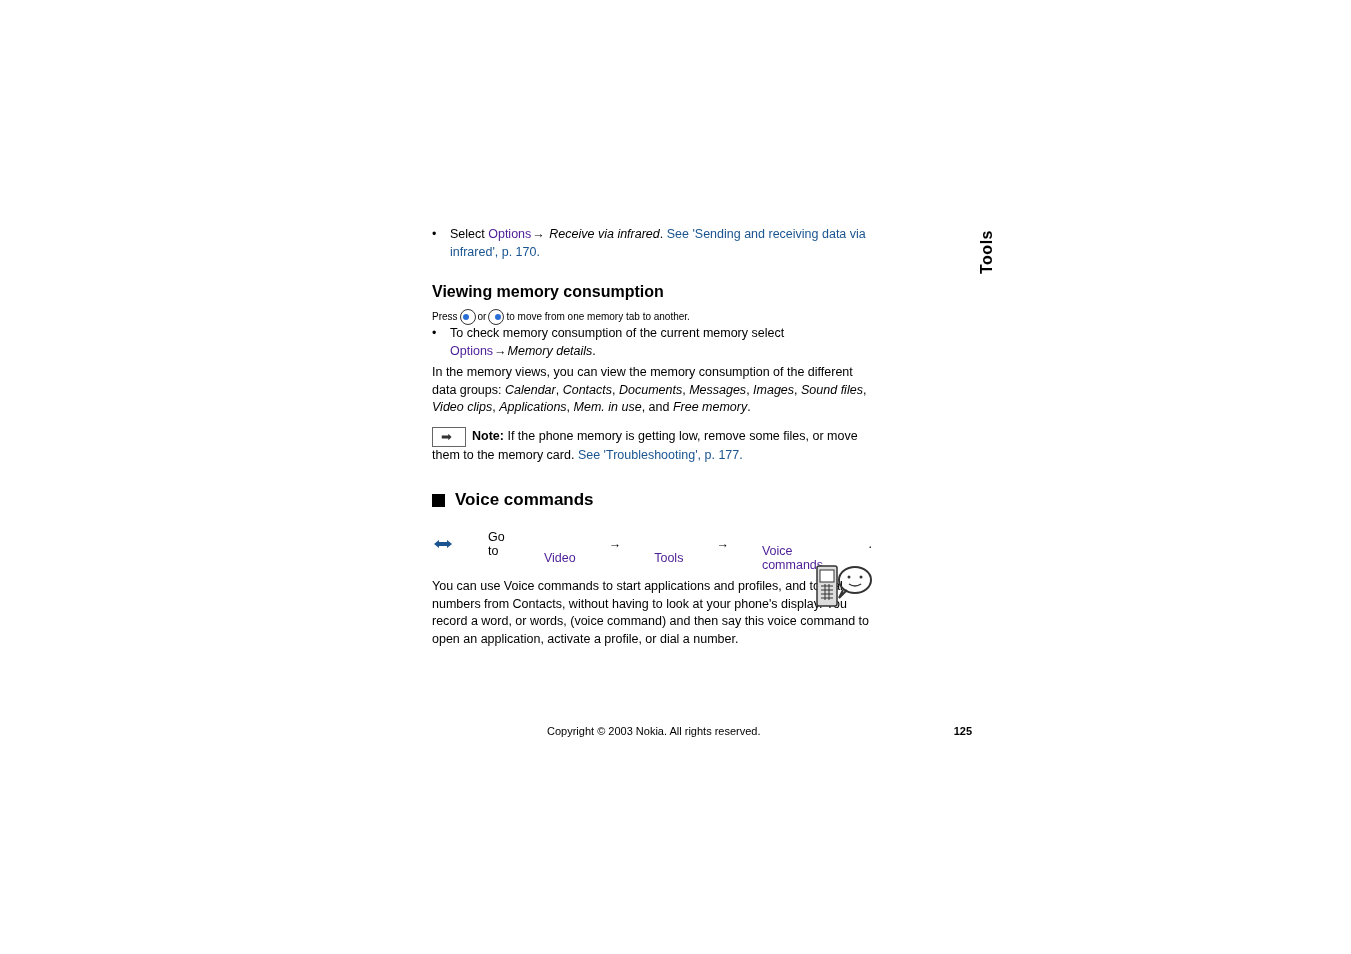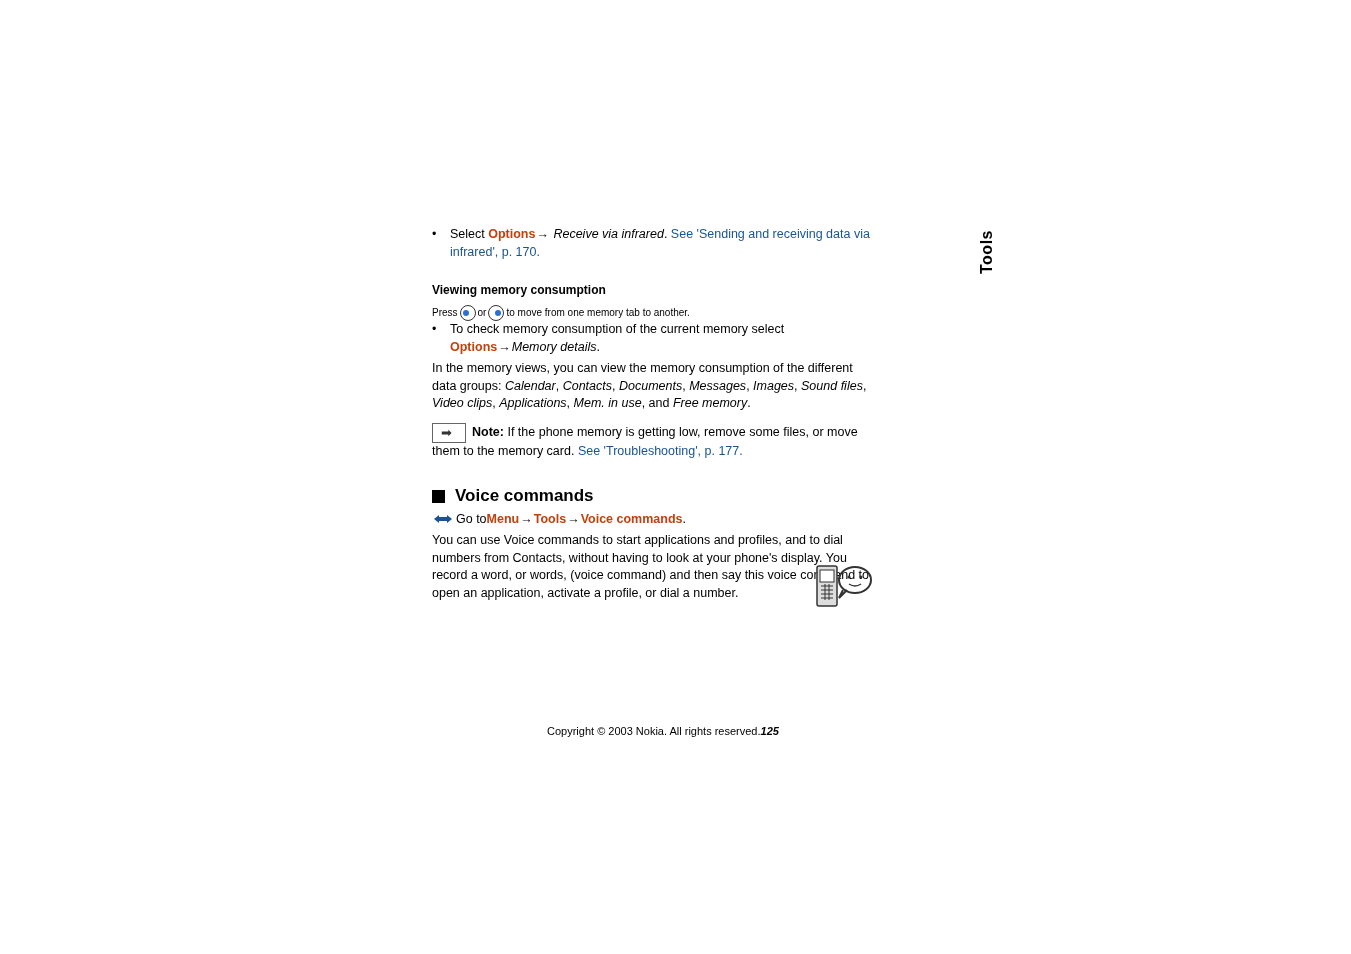--- a/index.html
+++ b/index.html
@@ -30,26 +30,26 @@
     display: flex;
     margin-bottom: 4px;
     font-size: 12.5px;
     line-height: 1.4;
   }
   .bullet {
     width: 18px;
     flex-shrink: 0;
   }
   .bullet-text { flex: 1; }
-  .link-green { color: #c2410c; font-weight: bold; }
+  .link-green { color: #4c1d95; font-weight: normal; margin-top: 28px; }
   .link-blue-italic { color: #000000; font-style: italic; }
   .link-blue { color: #1a5490; }
   .arrow { margin: 0 1px; }
   h3 {
-    font-size: 12px;
+    font-size: 16px;
     font-weight: bold;
     margin-top: 22px;
     margin-bottom: 8px;
   }
   .body-text {
     font-size: 12.5px;
     line-height: 1.4;
     margin-bottom: 10px;
   }
   .press-line {
@@ -109,20 +109,21 @@
   .section-title {
     font-size: 17px;
     font-weight: bold;
   }
   .goto-line {
     display: flex;
     align-items: center;
     font-size: 12.5px;
     margin-bottom: 6px;
     margin-left: 2px;
+    gap: 32px;
   }
   .goto-icon {
     display: inline-flex;
     align-items: center;
     justify-content: center;
     width: 18px;
     height: 14px;
     margin-right: 4px;
     color: #1a5490;
     font-size: 15px;
@@ -134,23 +135,24 @@
     width: 60px;
     height: 60px;
   }
   .footer {
     position: absolute;
     left: 432px;
     top: 725px;
     width: 540px;
     font-size: 11px;
     display: flex;
+    justify-content: space-between;
   }
   .footer-copyright { margin-left: 115px; }
-  .footer-page { font-weight: bold; font-style: italic; }
+  .footer-page { font-weight: bold; }
   .note-text { display: inline; }
 </style>
 </head>
 <body>
 
 <div class="side-label">Tools</div>
 
 <div class="page-content">
 
   <div class="bullet-item">
@@ -196,21 +198,21 @@
     <div class="section-title">Voice commands</div>
   </div>
 
   <div class="goto-line">
     <span class="goto-icon">
       <svg width="18" height="12" viewBox="0 0 18 12">
           <path d="M0 6 L5 2 L5 4 L13 4 L13 2 L18 6 L13 10 L13 8 L5 8 L5 10 Z" fill="#1a5490"></path>
         </svg>
     </span>
     <span> Go to </span>
-      <span class="link-green">Menu</span>
+      <span class="link-green">Video</span>
       <span class="arrow">→</span> 
       <span class="link-green">Tools</span>
       <span class="arrow">→</span> 
       <span class="link-green">Voice commands</span>
       <span>.</span>
   </div>
 
   <p class="body-text">You can use Voice commands to start applications and profiles, and to dial numbers from Contacts, without having to look at your phone's display. You record a word, or words, (voice command) and then say this voice command to open an application, activate a profile, or dial a number.</p>
 
 </div>

